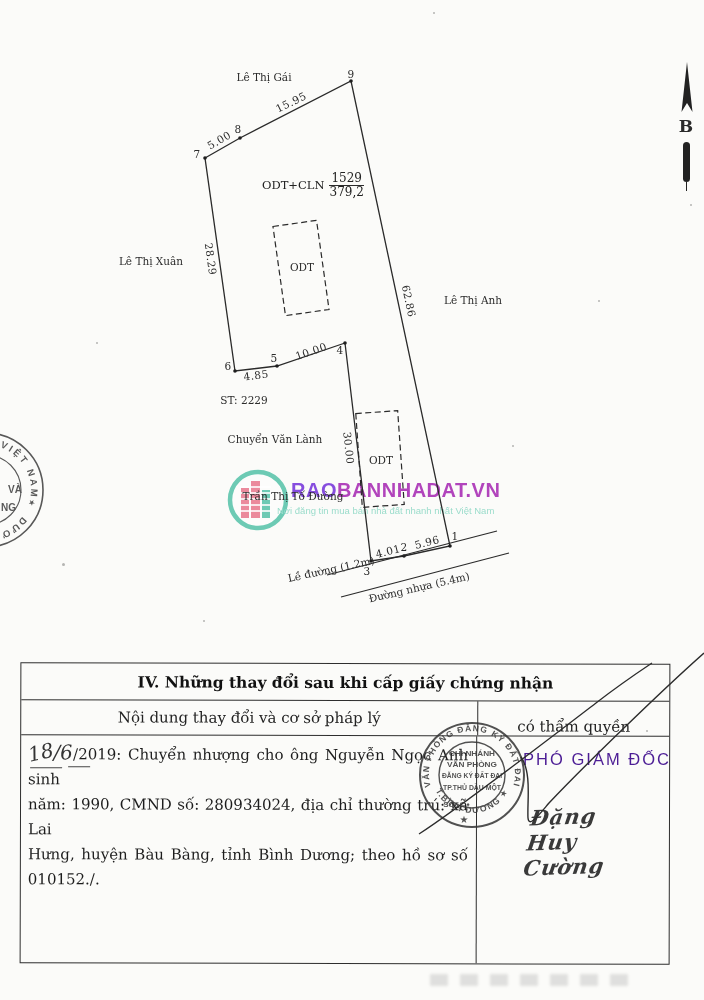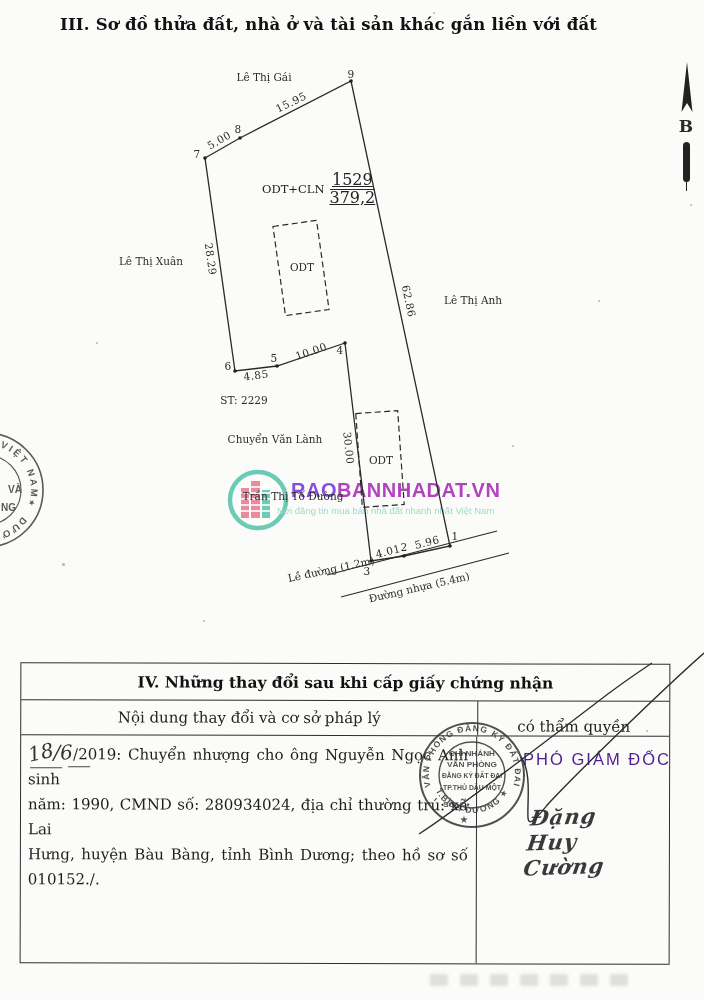--- a/index.html
+++ b/index.html
@@ -5,21 +5,21 @@
   html,body{margin:0;padding:0;background:#e8e8e6;}
   #page{position:relative;width:704px;height:1000px;background:#fbfbf9;overflow:hidden;
         font-family:"DejaVu Serif","Liberation Serif",serif;color:#222;}
   .abs{position:absolute;}
   .lbl{position:absolute;transform:translate(-50%,-50%);white-space:nowrap;color:#2b2b2b;}
   .small{font-size:10.5px;}
   .edge{font-size:10.5px;letter-spacing:.5px;}
   #main-title{left:60px;top:15px;font-size:16.5px;font-weight:bold;letter-spacing:.2px;color:#111;}
   
   #use-group{left:262px;top:172px;display:flex;align-items:center;gap:5px;font-size:11.5px;font-weight:500;}
-  .frac{display:inline-flex;flex-direction:column;align-items:center;font-size:16px;line-height:1.05;text-decoration:underline;}
+  .frac{display:inline-flex;flex-direction:column;align-items:center;font-size:12px;line-height:1.05;}
   .frac .num{border-bottom:1px solid #2b2b2b;padding:0 2px;}
   
   #watermark{opacity:.82;}
   #wm-text{left:291px;top:479px;font-family:"Liberation Sans","DejaVu Sans",sans-serif;
            font-weight:bold;font-size:20px;letter-spacing:.5px;white-space:nowrap;}
   #wm-tagline{left:277px;top:505px;font-family:"Liberation Sans","DejaVu Sans",sans-serif;
               font-size:9.5px;white-space:nowrap;}
   
   #s4{left:20px;top:663px;width:648px;height:299px;border:1.6px solid #2e2e2e;transform:rotate(.15deg);}
   #s4-title{height:36px;border-bottom:1.4px solid #2e2e2e;display:flex;align-items:center;justify-content:center;
@@ -44,21 +44,20 @@
   .ink{opacity:.85;}
   #bottom-smudge{left:430px;top:974px;width:210px;height:12px;opacity:.28;filter:blur(1.5px);
      background:repeating-linear-gradient(90deg,#9a9a9a 0 18px,transparent 18px 30px);}
   .speck{position:absolute;width:2px;height:2px;border-radius:50%;background:#b5b5b2;}
 </style>
 </head>
 <body>
 
 <div id="page">
 
-  <div class="abs" id="main-title">III. Sơ đồ thửa đất, nhà ở và tài sản khác gắn liền với đất</div>
 
   <div id="watermark">
     <svg class="abs" style="left:227px;top:469px;" width="64" height="64" viewBox="0 0 64 64">
       <circle cx="31" cy="31" r="28" fill="#ffffff" fill-opacity="0.6" stroke="#4ec0a6" stroke-width="4.5"></circle>
       <rect x="14" y="19" width="8" height="30" fill="#e87288"></rect>
       <rect x="24" y="12" width="9" height="37" fill="#e87288"></rect>
       <rect x="35" y="21" width="8" height="28" fill="#4ec0a6"></rect>
       <g stroke="#ffffff" stroke-width="1.6">
         <line x1="13" y1="18" x2="44" y2="18"></line>
           <line x1="13" y1="24" x2="44" y2="24"></line>

